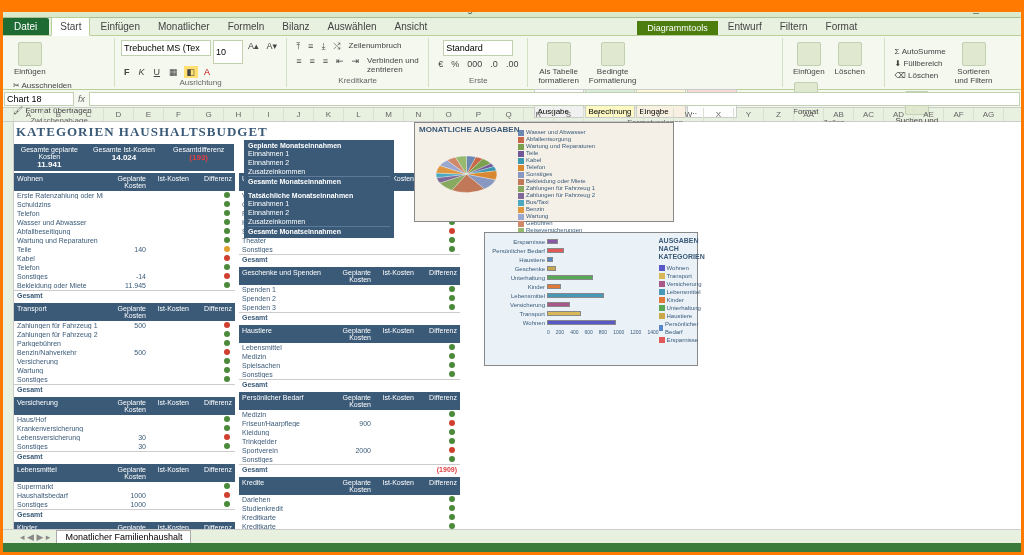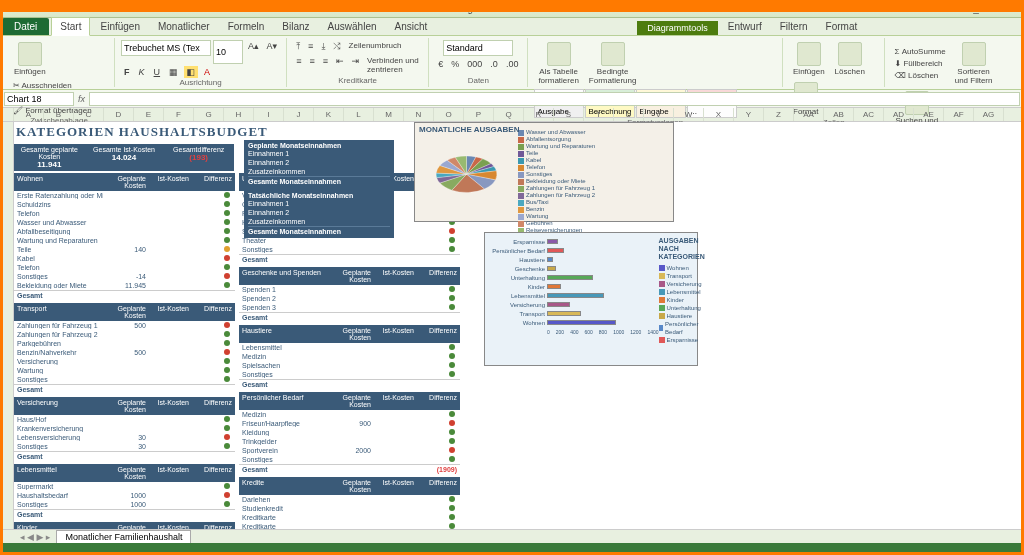--- a/index.html
+++ b/index.html
@@ -174,21 +174,21 @@
     <div class="controls" style="flex-direction:column;gap:2px;">
       <input class="fontbox" style="width: 70px;" value="Standard">
       <div style="display:flex;gap:2px;">
           <span class="btn">€</span>
           <span class="btn">%</span>
           <span class="btn">000</span>
           <span class="btn">.0</span>
           <span class="btn">.00</span>
         </div>
     </div>
-    <div class="label">Daten</div>
+    <div class="label">Erste</div>
   </div>
   <div class="group">
     <div class="controls">
       <div class="btn-lg">
           <span class="ico ico-lg"></span>
           <span style="white-space:pre-line;text-align:center;">Als Tabelle
 formatieren</span>
         </div>
       <div class="btn-lg">
           <span class="ico ico-lg"></span>

